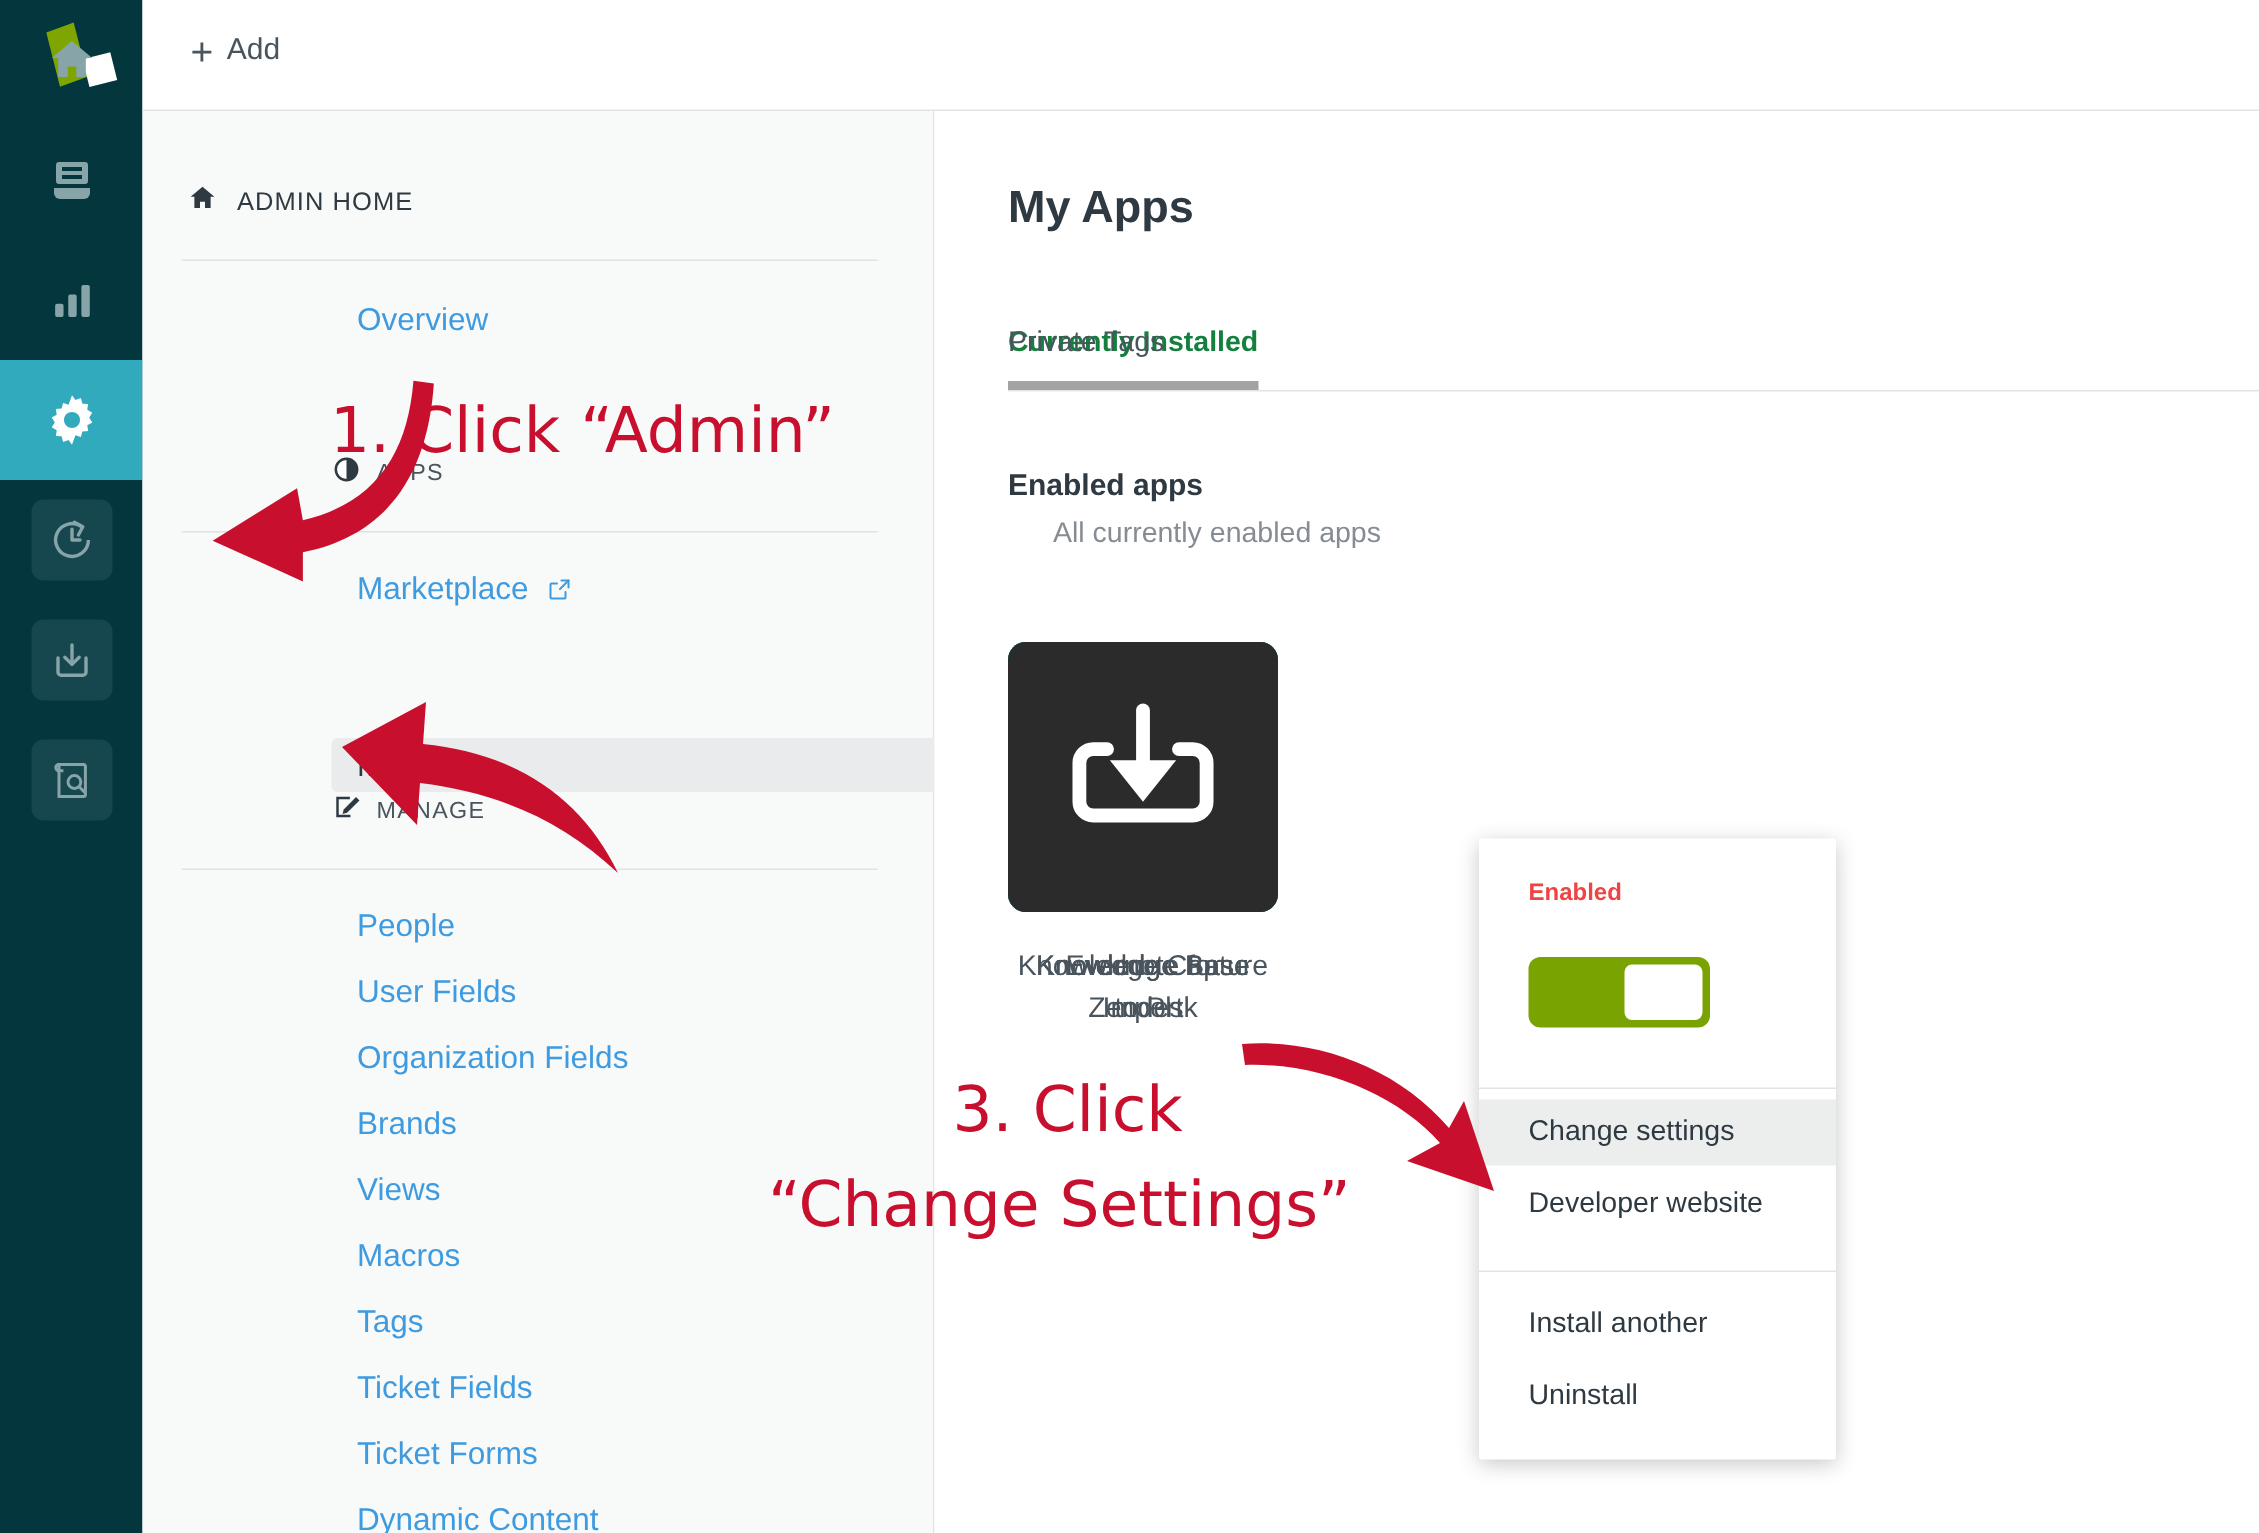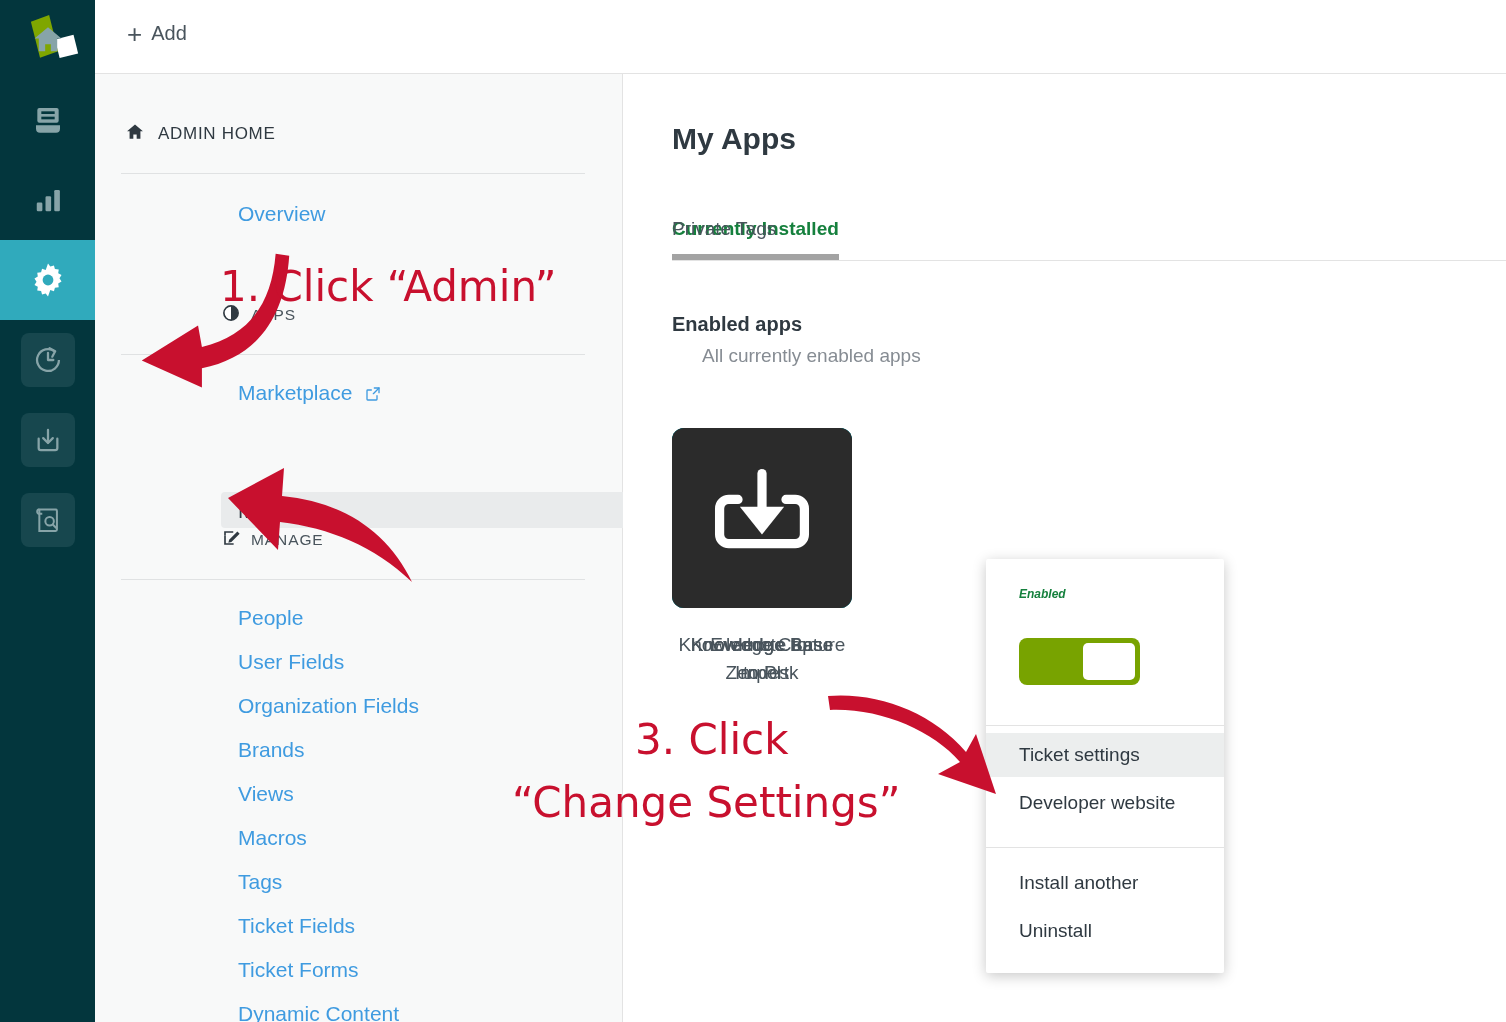--- a/index.html
+++ b/index.html
@@ -148,21 +148,21 @@
   .popup {
     position: absolute; left: 986px; top: 559px;
     width: 238px; height: 414px;
     background: #ffffff;
     box-shadow: 0 3px 14px rgba(0,0,0,0.22);
     border-radius: 2px;
     z-index: 40;
   }
   .popup-enabled-label {
     position: absolute; left: 33px; top: 28px;
-    font-size: 12px; font-weight: bold; color: #15803d; font-style: italic;
+    font-size: 16px; font-weight: bold; color: #ef4444;
   }
   .toggle {
     position: absolute; left: 33px; top: 79px;
     width: 121px; height: 47px;
     background: #78a300; border-radius: 8px;
   }
   .toggle-knob {
     position: absolute; right: 5px; top: 5px;
     width: 52px; height: 37px; background: #ffffff; border-radius: 5px;
   }
@@ -420,21 +420,21 @@
   </div>
 
   <div class="popup">
     <div class="popup-enabled-label">Enabled</div>
     <div class="toggle">
       <div class="toggle-knob"></div>
     </div>
 
     <div class="popup-div" style="top:166px"></div>
 
-    <div class="popup-item hl" style="top:174px">Ticket settings</div>
+    <div class="popup-item hl" style="top:174px">Change settings</div>
     <div class="popup-item" style="top:222px">Developer website</div>
 
     <div class="popup-div" style="top:288px"></div>
 
     <div class="popup-item" style="top:302px">Install another</div>
     <div class="popup-item" style="top:350px">Uninstall</div>
   </div>
 
   <svg class="anno-arrow" style="left:78px; top:252px" width="230" height="140" viewBox="0 0 230 140">
     <path d="M212 8 C208 58, 186 92, 136 104 L132 82 L74 118 L136 146 L136 126 C196 114, 222 70, 226 10 Z" fill="#c8102e" transform="translate(-8,-6) scale(0.97)"></path>

